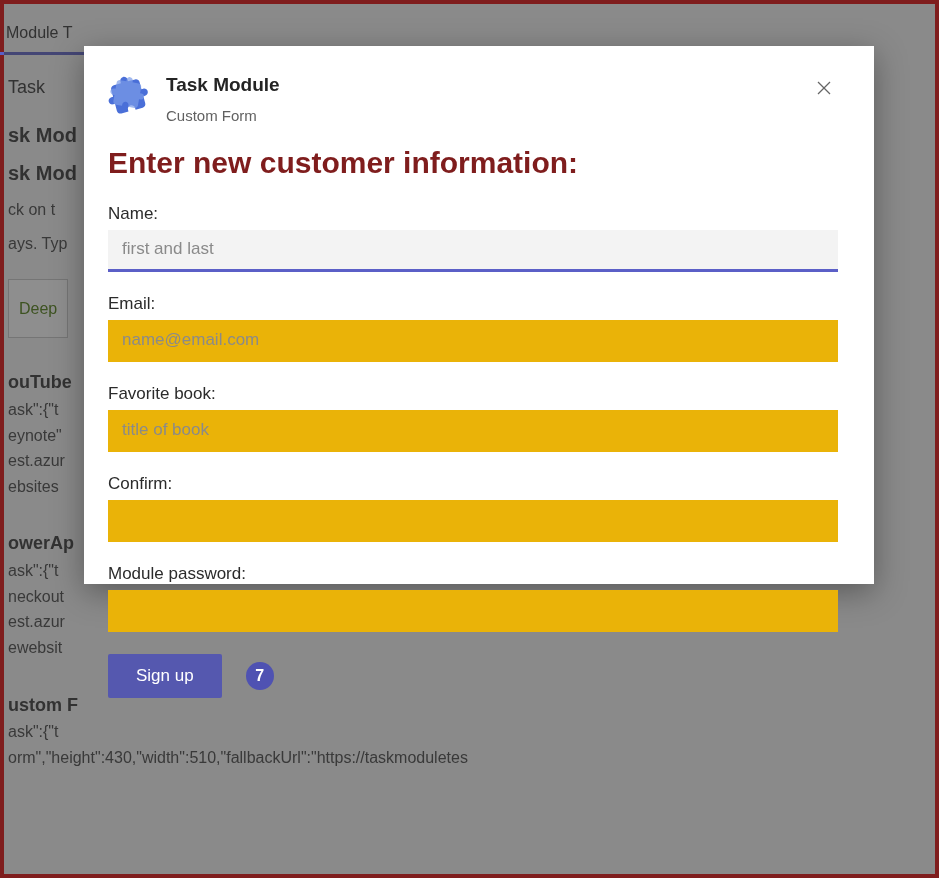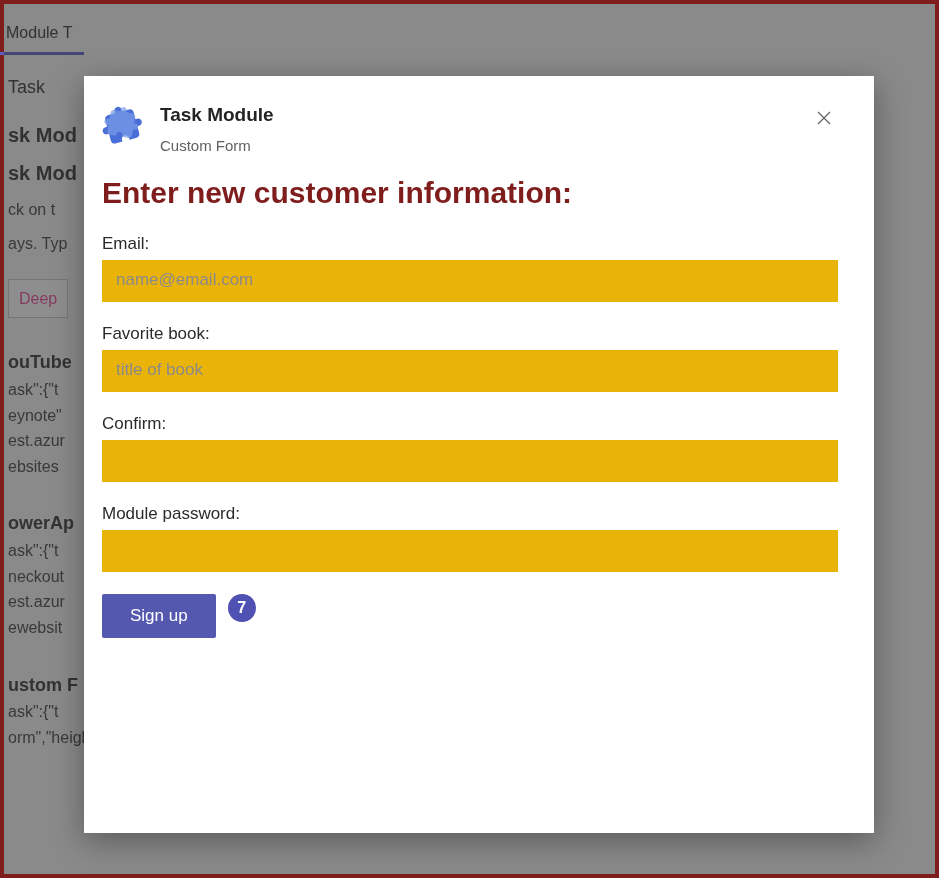--- a/index.html
+++ b/index.html
@@ -44,44 +44,44 @@
       font-size: 18px;
       color: #333;
       margin-bottom: 18px;
     }
     .bg-h1 { font-weight: 700; font-size: 20px; margin-bottom: 6px; }
     .bg-h2 { font-weight: 700; font-size: 18px; margin-top: 18px; }
     .bg-text { font-size: 16px; color: #444; margin-top: 8px; }
     .bg-deep {
       display: inline-block;
       margin-top: 22px;
-      padding: 6px 10px;
+      padding: 16px 10px;
       border: 1px solid #c7c7c7;
-      color: #ec4899;
+      color: #4d7c0f;
       background: #fff;
     }
     .bg-block { margin-top: 30px; }
     .bg-json { font-size: 16px; color: #444; line-height: 1.6; word-break: break-all; }
     .overlay {
       position: absolute;
       top: 0;
       left: 0;
       right: 0;
       bottom: 0;
       background: rgba(50,50,50,0.55);
     }
     .modal {
       position: absolute;
-      top: 72px;
+      top: 42px;
       left: 80px;
       width: 790px;
-      height: 757px;
+      height: 538px;
       background: #fff;
       box-shadow: 0 8px 30px rgba(0,0,0,0.35);
-      padding: 28px 36px 28px 18px;
+      padding: 28px 36px 28px 24px;
     }
     .modal-header {
       display: flex;
       align-items: flex-start;
       position: relative;
       margin-bottom: 22px;
     }
     .app-icon {
       width: 44px;
       height: 44px;
@@ -140,22 +140,22 @@
     }
     .field-input::placeholder {
       color: #8a8a8a;
     }
     .field-input.focused {
       border-bottom: 3px solid #5b5fc7;
       background: #f3f3f3;
     }
     .submit-row {
       display: flex;
-      align-items: flex-start;
-      gap: 12px;
+      align-items: center;
+      gap: 24px;
       margin-top: 10px;
     }
     .submit-btn {
       background: #5558af;
       color: #fff;
       border: none;
       padding: 12px 28px;
       font-size: 17px;
       font-weight: 500;
       cursor: pointer;
@@ -226,20 +226,24 @@
       <div class="close-btn">
         <svg viewBox="0 0 16 16" width="16" height="16">
           <line x1="2" y1="2" x2="14" y2="14" stroke="#666" stroke-width="1.2"></line>
           <line x1="14" y1="2" x2="2" y2="14" stroke="#666" stroke-width="1.2"></line>
         </svg>
       </div>
     </div>
 
     <h1 class="form-heading">Enter new customer information:</h1>
 
+    <div class="field">
+      <label class="field-label">Name:</label>
+      <input type="text" class="field-input focused" placeholder="first and last" style="">
+    </div>
 
     <div class="field">
       <label class="field-label">Email:</label>
       <input type="text" class="field-input" placeholder="name@email.com" style="">
     </div>
 
     <div class="field">
       <label class="field-label">Favorite book:</label>
       <input type="text" class="field-input" placeholder="title of book" style="">
     </div>

